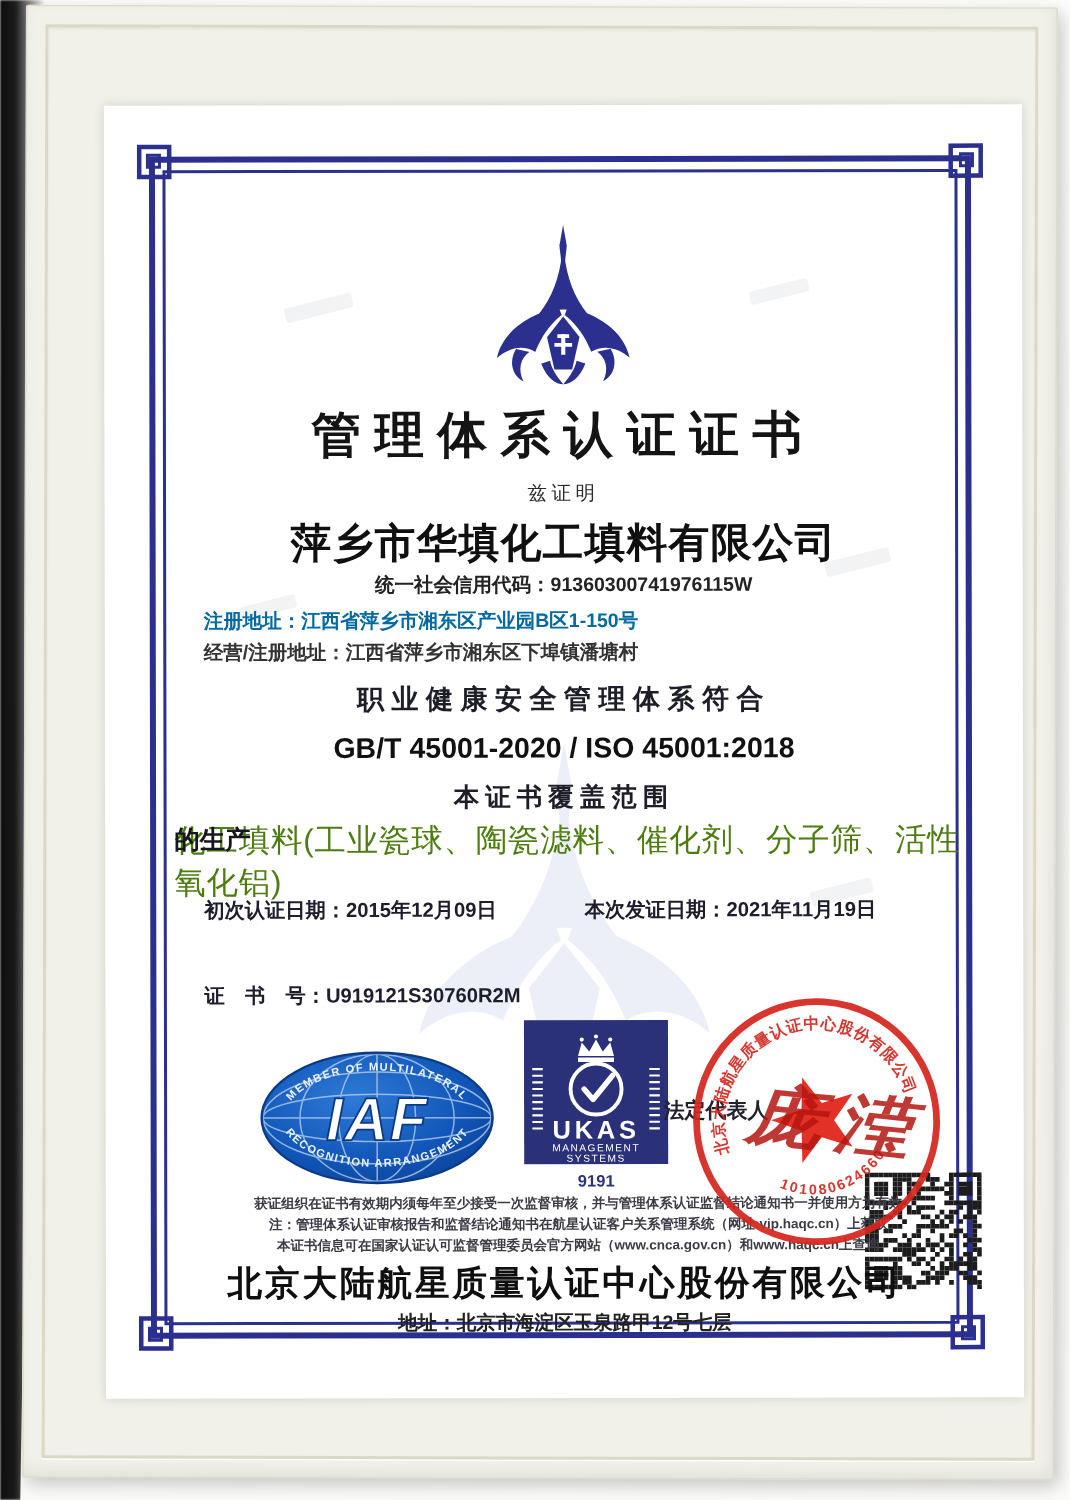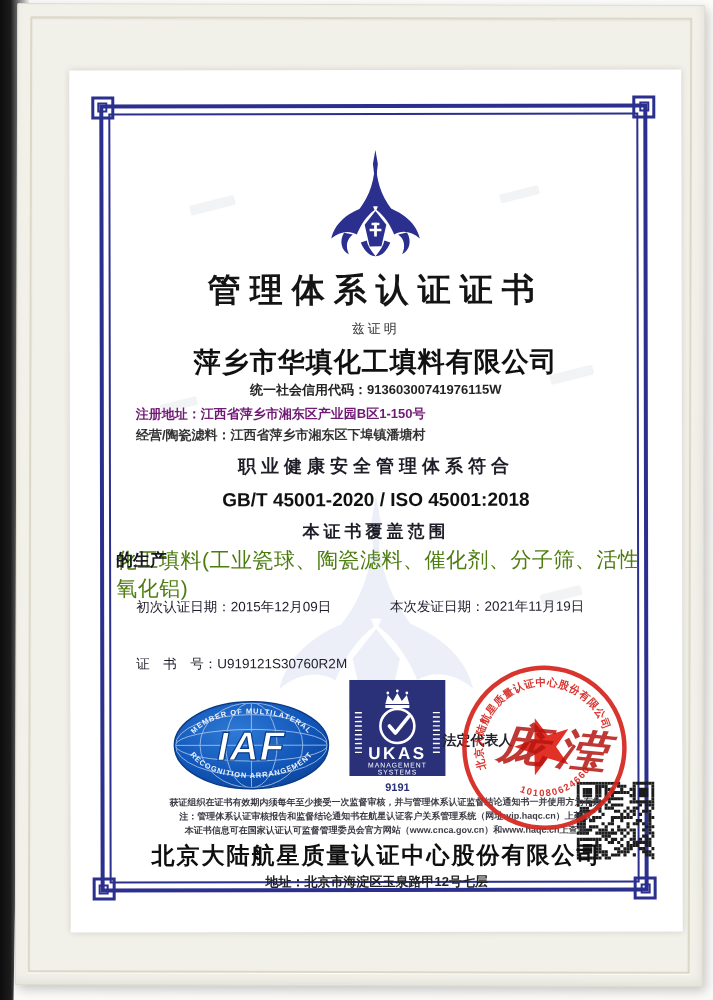--- a/index.html
+++ b/index.html
@@ -26,28 +26,28 @@
   .knot.tr::after{left:auto;right:3px;} .knot.bl::after{top:auto;bottom:3px;}
   .knot.br::after{left:auto;right:3px;top:auto;bottom:3px;}
   
   .abs{position:absolute;}
   .ctr{left:0;right:0;text-align:center;}
   .emblem{left:50%;transform:translateX(-50%);top:78px;}
   .title{top:198px;font-size:33px;font-weight:800;letter-spacing:9px;color:#141414;}
   .certify{top:250px;font-size:13px;color:#2b2b2b;letter-spacing:3px;}
   .company{top:274px;font-size:27px;font-weight:800;color:#101010;letter-spacing:1px;}
   .credit{top:311px;font-size:13px;font-weight:700;color:#232323;}
-  .addr1{top:335px;left:66px;font-size:13px;font-weight:700;color:#701a75;}
+  .addr1{top:335px;left:66px;font-size:13px;font-weight:700;color:#0369a1;}
   .addr2{top:356px;left:66px;font-size:13px;font-weight:700;color:#333;}
   .statement{top:384px;font-size:18px;color:#1e1e28;letter-spacing:5px;font-weight:600;}
   .standard{top:419px;font-size:19px;font-weight:800;color:#111;}
   .scopehead{top:450px;font-size:17px;color:#1e1e28;letter-spacing:4px;font-weight:600;}
   .scope1{top:476px;left:46px;right:40px;font-size:21px;color:#4d7c0f;font-weight:400;letter-spacing:.5px;}
   .scope2{top:478px;left:46px;font-size:17px;color:#17171f;font-weight:600;}
-  .drow{left:66px;width:448px;display:flex;font-size:13.5px;font-weight:400;color:#1d1d2b;}
+  .drow{left:66px;width:448px;display:flex;font-size:13.5px;font-weight:700;color:#1d1d2b;}
   .d1{top:528px;} .d2{top:557px;} .d3{top:585px;text-align:center;}
   .drow .right{margin-left:auto;text-align:center;}
   .legalrep{top:662px;left:372px;font-size:14px;font-weight:700;color:#22222e;z-index:1;}
   .iaf{left:100px;top:628px;} .ukas{left:276px;top:608px;}
   .seal{left:388px;top:592px;z-index:2;}
   .qr{left:506px;top:712px;width:78px;height:78px;}
   .fineprint{top:726px;left:58px;right:40px;text-align:center;font-size:9px;line-height:1.55;
        color:#3c3c46;font-weight:600;}
   .issuer{top:770px;font-size:23px;font-weight:800;color:#0f0f0f;letter-spacing:2px;}
   .issueraddr{top:803px;font-size:13px;font-weight:700;color:#222;}
@@ -106,21 +106,21 @@
         <rect x="59" y="82" width="12" height="2.6"></rect>
         <rect x="63.6" y="76" width="2.8" height="14"></rect>
       </g>
     </svg>
 
     <div class="abs ctr title">管理体系认证证书</div>
     <div class="abs ctr certify">兹证明</div>
     <div class="abs ctr company">萍乡市华填化工填料有限公司</div>
     <div class="abs ctr credit">统一社会信用代码：91360300741976115W</div>
     <div class="abs addr1">注册地址：江西省萍乡市湘东区产业园B区1-150号</div>
-    <div class="abs addr2">经营/陶瓷滤料：江西省萍乡市湘东区下埠镇潘塘村</div>
+    <div class="abs addr2">经营/注册地址：江西省萍乡市湘东区下埠镇潘塘村</div>
     <div class="abs ctr statement">职业健康安全管理体系符合</div>
     <div class="abs ctr standard">GB/T 45001-2020 / ISO 45001:2018</div>
     <div class="abs ctr scopehead">本证书覆盖范围</div>
     <div class="abs scope1">化工填料(工业瓷球、陶瓷滤料、催化剂、分子筛、活性氧化铝)</div>
     <div class="abs scope2">的生产</div>
 
     <div class="abs drow d1">
       <span>初次认证日期：2015年12月09日</span>
       <span class="right">本次发证日期：2021年11月19日</span>
     </div>

